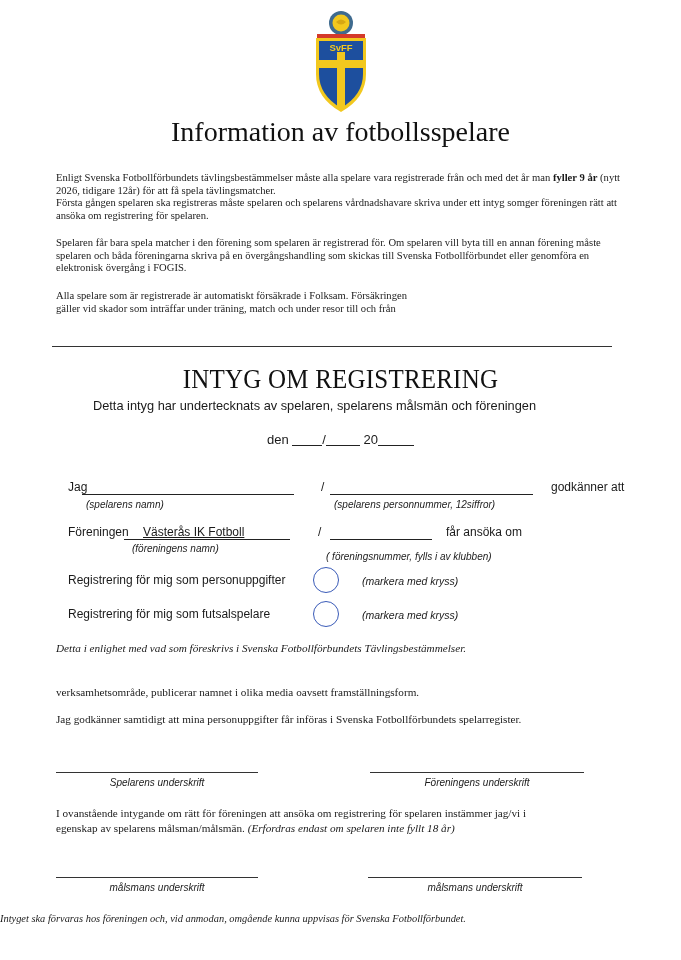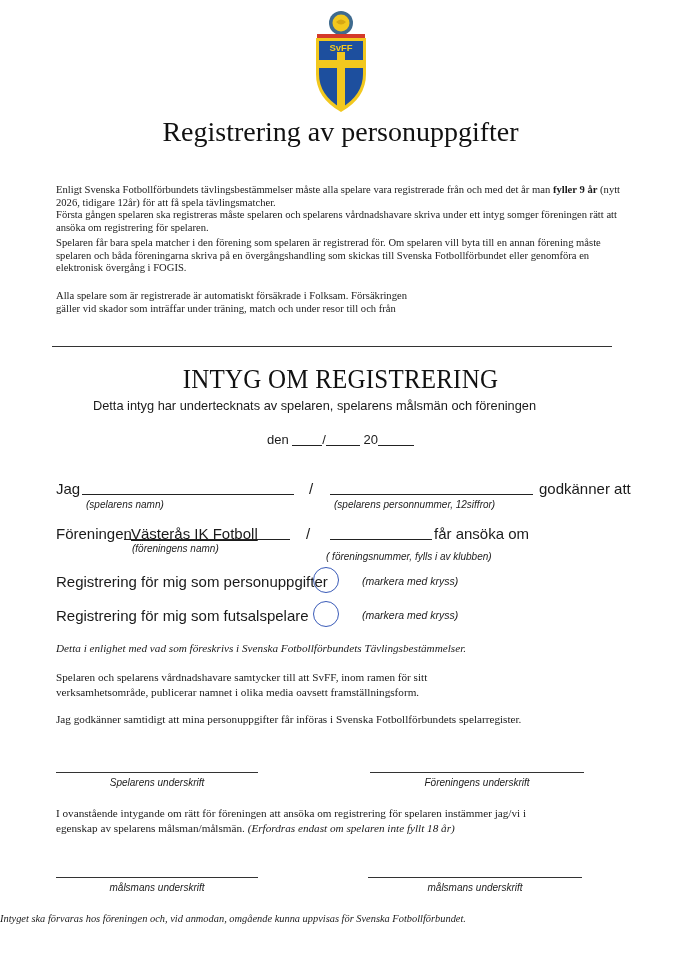--- a/index.html
+++ b/index.html
@@ -8,21 +8,21 @@
   .serif { font-family: "Liberation Serif", "DejaVu Serif", serif; }
   .sans { font-family: "Liberation Sans", "DejaVu Sans", sans-serif; }
   .logo { left: 308px; top: 8px; width: 66px; height: 106px; }
   .title { left: 0; width: 681px; top: 116px; text-align: center; font-size: 28px; color: #111; }
   .intro { left: 56px; width: 575px; font-size: 10.6px; line-height: 12.6px; }
   .intro b { font-weight: bold; }
   .rule { left: 52px; top: 346px; width: 560px; height: 0; border-top: 1.6px solid #333; }
   .h2 { left: 0; width: 681px; top: 365px; text-align: center; font-size: 25px; letter-spacing: 0.2px; color: #111; transform: scaleY(1.1); }
   .sub { left: 0; width: 629px; top: 398px; text-align: center; font-size: 12.8px; color: #1a1a1a; }
   .date { left: 0; width: 681px; top: 432px; text-align: center; font-size: 13px; }
-  .lbl { font-size: 15px; }
+  .lbl { font-size: 12px; margin-left: 12px; }
   .hint { font-size: 10px; font-style: italic; color: #222; }
   .line { height: 0; border-top: 1px solid #222; }
   .circle { width: 24px; height: 24px; border: 1.6px solid #3a5bb8; border-radius: 50%; }
   .para { left: 56px; width: 575px; font-size: 11.2px; line-height: 14.6px; }
   .it { font-style: italic; }
   .sig-line { height: 0; border-top: 1px solid #333; }
   .sig-lbl { font-size: 10px; font-style: italic; text-align: center; }
   .foot { left: 0; width: 681px; top: 913px; text-align: left; font-size: 10.4px; font-style: italic; }
   .club-value { text-decoration: underline; }
 </style>
@@ -37,23 +37,23 @@
     <path d="M9 30 L57 30 L57 26 L9 26 Z" fill="#d43a2a"></path>
     <path d="M8 30 L58 30 L58 66 Q58 90 33 104 Q8 90 8 66 Z" fill="#f2c81e"></path>
     <path d="M11 33 L55 33 L55 66 Q55 87 33 100 Q11 87 11 66 Z" fill="#1d4f9e"></path>
     <rect x="29" y="33" width="8" height="67" fill="#f2c81e"></rect>
     <rect x="11" y="52" width="44" height="8" fill="#f2c81e"></rect>
     <rect x="11" y="33" width="44" height="11" fill="#1d4f9e"></rect>
     <text x="33" y="42.5" font-size="9.5" text-anchor="middle" fill="#f2c81e" font-family="Liberation Sans, sans-serif" font-weight="bold">SvFF</text>
   </svg>
 </div>
 
-<div class="abs title serif">Registrering av personuppgifter</div>
+<div class="abs title serif">Information av fotbollsspelare</div>
 
-<div class="abs intro serif" style="top:172px;margin-top:12px;">
+<div class="abs intro serif" style="top:172px;">
   <span>Enligt Svenska Fotbollförbundets tävlingsbestämmelser måste alla spelare vara registrerade från och med det år man </span><b>fyller 9 år</b><span> (nytt 2026, tidigare 12år) för att få spela tävlingsmatcher.</span><br>
   <span>Första gången spelaren ska registreras måste spelaren och spelarens vårdnadshavare skriva under ett intyg somger föreningen rätt att ansöka om registrering för spelaren.</span>
 </div>
 <div class="abs intro serif" style="top:237px;">Spelaren får bara spela matcher i den förening som spelaren är registrerad för. Om spelaren vill byta till en annan förening måste spelaren och båda föreningarna skriva på en övergångshandling som skickas till Svenska Fotbollförbundet eller genomföra en elektronisk övergång i FOGIS.</div>
 <div class="abs intro serif" style="top:290px;font-family:Liberation Serif, serif;">
   <span>Alla spelare som är registrerade är automatiskt försäkrade i Folksam. Försäkringen</span><br>
   <span>gäller vid skador som inträffar under träning, match och under resor till och från</span><br>
 </div>
 
 <div class="abs rule"></div>
@@ -87,21 +87,21 @@
 <div class="abs lbl sans" style="left:56px;top:573px;">Registrering för mig som personuppgifter</div>
 <div class="abs circle" style="left:313px;top:567px;"></div>
 <div class="abs hint sans" style="left:362px;top:575px;font-size:10.5px;">(markera med kryss)</div>
 
 <div class="abs lbl sans" style="left:56px;top:607px;">Registrering för mig som futsalspelare</div>
 <div class="abs circle" style="left:313px;top:601px;"></div>
 <div class="abs hint sans" style="left:362px;top:609px;font-size:10.5px;">(markera med kryss)</div>
 
 <div class="abs para serif it" style="top:641px;">Detta i enlighet med vad som föreskrivs i Svenska Fotbollförbundets Tävlingsbestämmelser.</div>
 <div class="abs para serif" style="top:670px;">
-  <span>Spelaren och spelarens vårdnadshavare samtycker till att SvFF, inom ramen för sitt</span><br>
+  <br>
   <span>verksamhetsområde, publicerar namnet i olika media oavsett framställningsform.</span>
 </div>
 <div class="abs para serif" style="top:712px;">Jag godkänner samtidigt att mina personuppgifter får införas i Svenska Fotbollförbundets spelarregister.</div>
 
 <div class="abs sig-line" style="left:56px;top:772px;width:202px;"></div>
 <div class="abs sig-lbl sans" style="left:56px;top:777px;width:202px;">Spelarens underskrift</div>
 <div class="abs sig-line" style="left:370px;top:772px;width:214px;"></div>
 <div class="abs sig-lbl sans" style="left:370px;top:777px;width:214px;">Föreningens underskrift</div>
 
 <div class="abs para serif" style="top:806px;">

